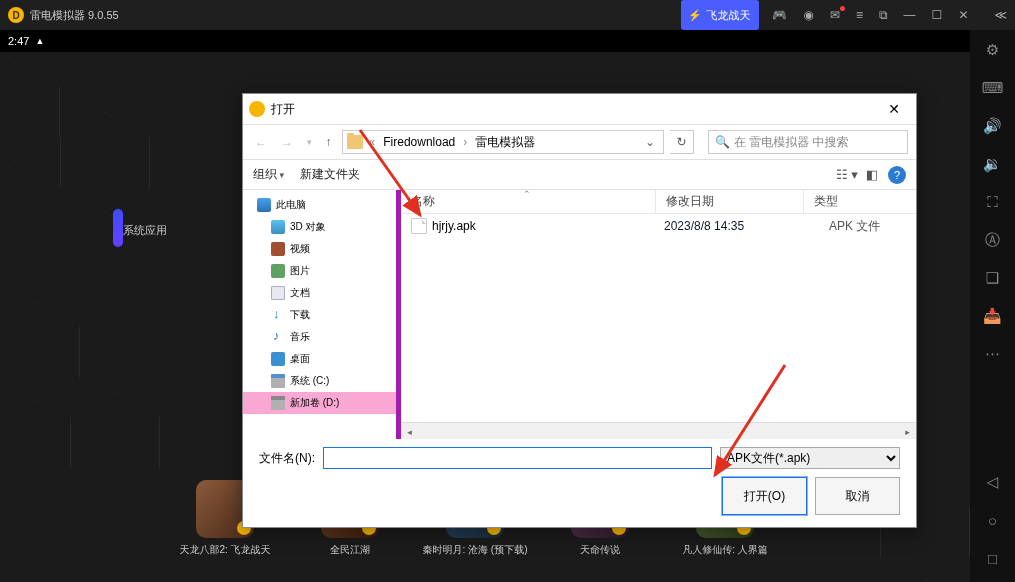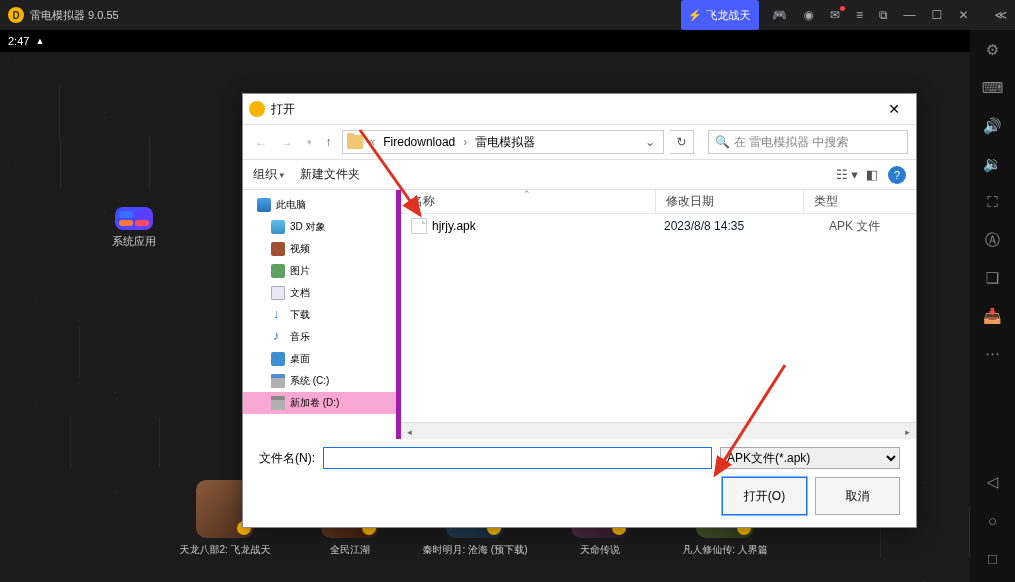--- a/index.html
+++ b/index.html
@@ -18,21 +18,21 @@
 .statusbar { height: 22px; background: #000; display: flex; align-items: center; color: #fff; font-size: 11px; padding: 0 8px; }
 .statusbar .spacer { flex: 1; }
 .statusbar .sicon { margin-left: 4px; }
 
 
 .main { position: absolute; top: 52px; left: 0; width: 970px; height: 530px; background: #1b1b1b; }
 .rsidebar { position: absolute; top: 30px; right: 0; width: 45px; height: 552px; background: #111; display: flex; flex-direction: column; align-items: center; padding-top: 10px; gap: 18px; color: #888; }
 .rsidebar .ricon { width: 20px; height: 20px; display: flex; align-items: center; justify-content: center; font-size: 15px; cursor: pointer; }
 
 
-.appicon { position: absolute; top: 155px; left: 113px; width: 42px; height: 42px; display: flex; flex-direction: column; align-items: center; }
+.appicon { position: absolute; top: 155px; left: 113px; width: 42px; height: 42px; display: flex; flex-direction: row; align-items: center; }
 .appicon .iconbox { width: 38px; height: 38px; border-radius: 8px; background: linear-gradient(135deg, #3a4eff, #6a3eff); display: grid; grid-template-columns: 1fr 1fr; grid-template-rows: 1fr 1fr; gap: 2px; padding: 4px; }
 .appicon .iconbox div { border-radius: 3px; }
 .appicon .lbl { color: #ccc; font-size: 11px; margin-top: 4px; white-space: nowrap; }
 
 
 .hex { position: absolute; width: 90px; height: 100px; border: 1px solid #2a2a2a; clip-path: polygon(50% 0%, 100% 25%, 100% 75%, 50% 100%, 0% 75%, 0% 25%); }
 
 
 .bottomapps { position: absolute; bottom: 25px; left: 190px; display: flex; gap: 55px; }
 .card { width: 70px; display: flex; flex-direction: column; align-items: center; }

